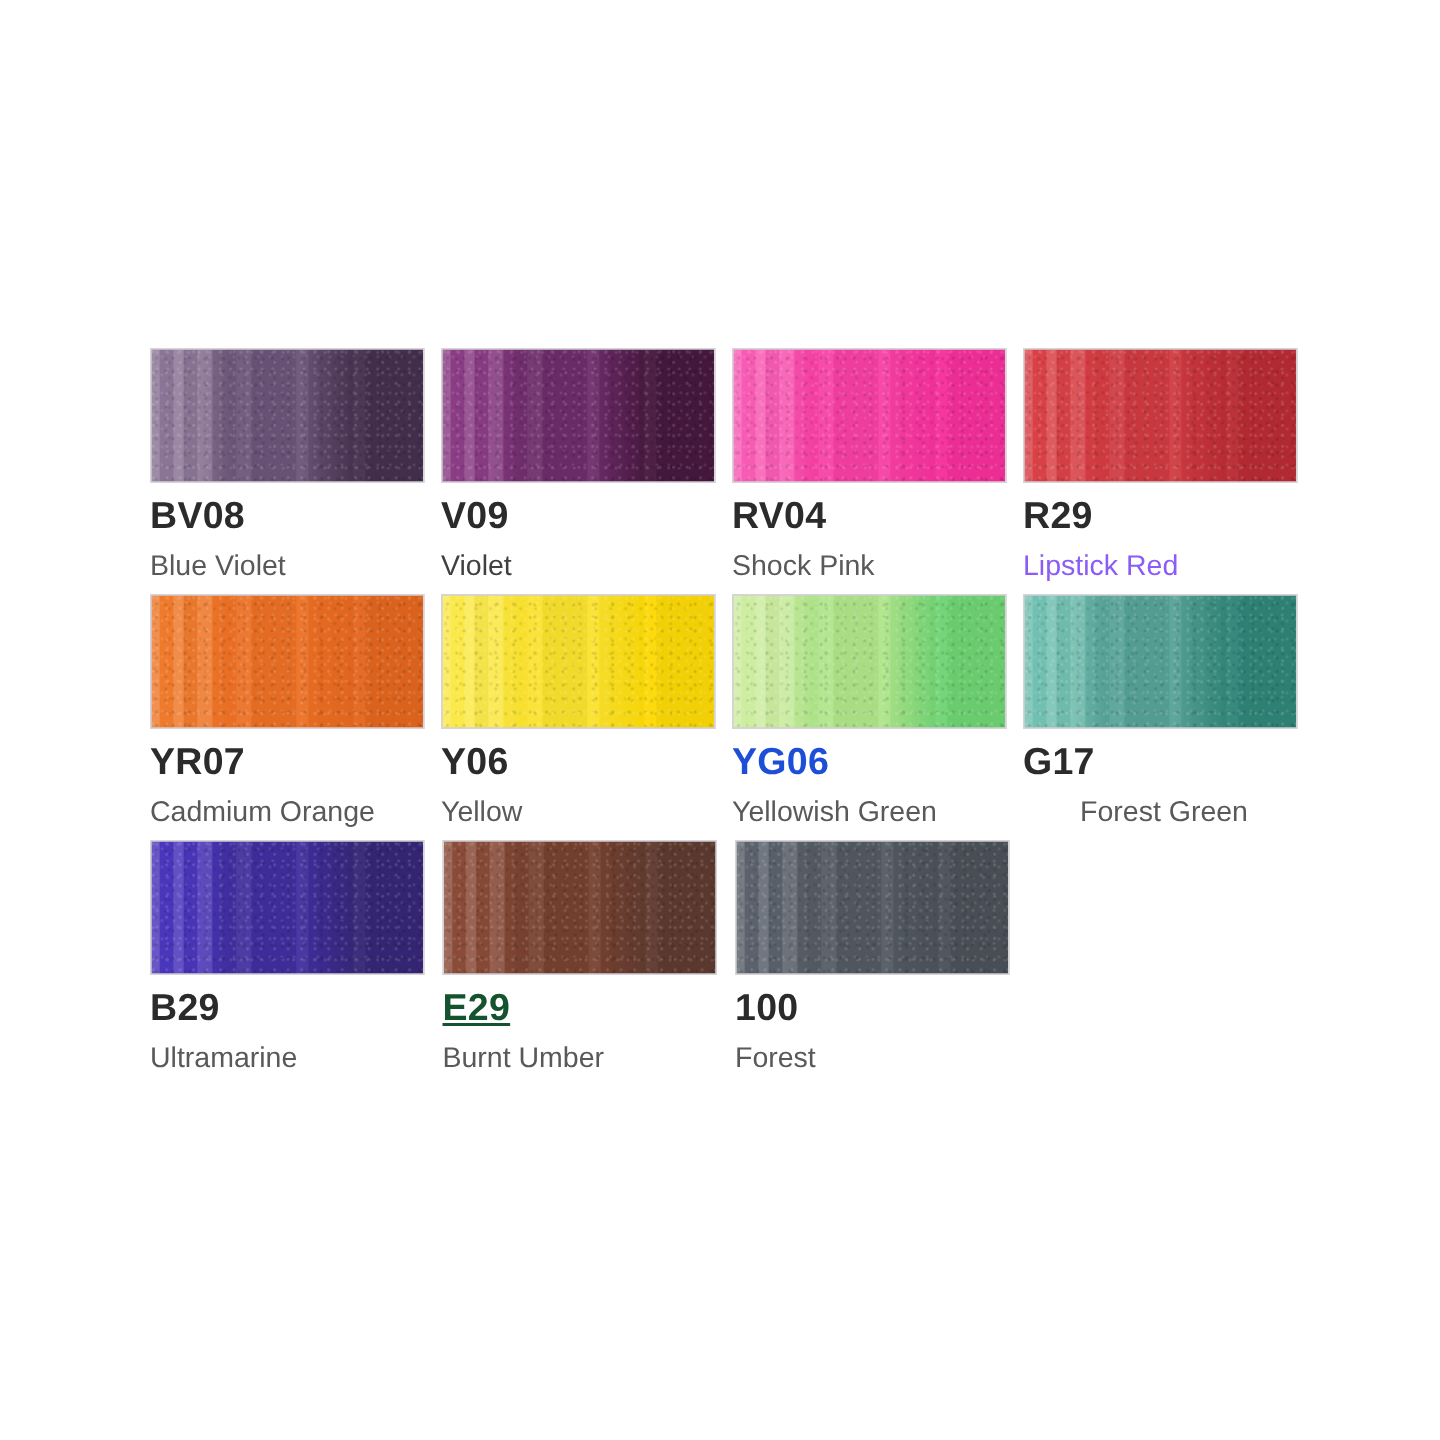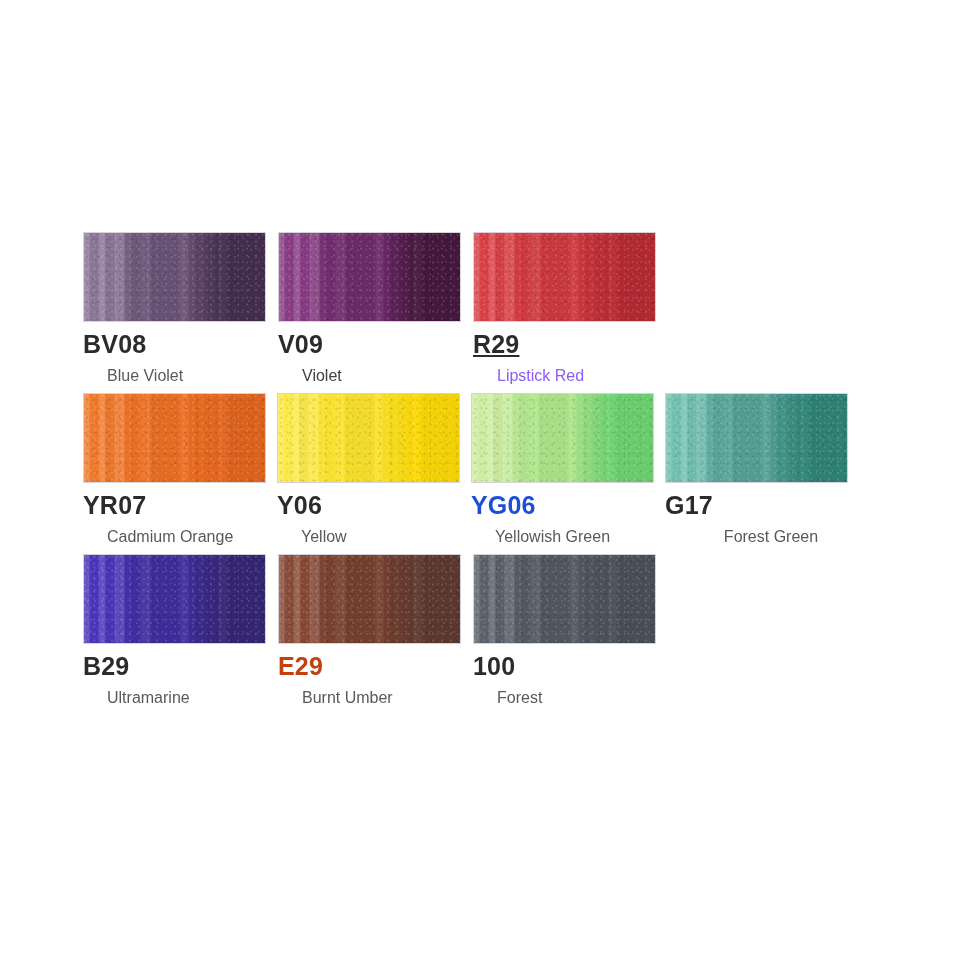--- a/index.html
+++ b/index.html
@@ -19,21 +19,21 @@
     position: absolute;
     left: 0;
     top: 0;
     width: 960px;
     height: 960px;
     background: #ffffff;
   }
 
   .grid {
     position: absolute;
-    left: 83px;
+    left: 100px;
     top: 232px;
     width: 770px;
   }
 
   .row {
     display: flex;
     margin-bottom: 9px;
   }
 
   .cell {
@@ -100,26 +100,25 @@
     font-size: 25px;
     font-weight: bold;
     color: #2b2b2b;
     letter-spacing: 0.2px;
     line-height: 1;
     white-space: nowrap;
   }
 
   .cname {
     margin-top: 11px;
-    font-size: 16px;
+    font-size: 19px;
     font-weight: normal;
     color: #595959;
     line-height: 1;
     white-space: nowrap;
-    margin-left: 24px;
   }
 </style>
 </head>
 <body style="background: rgb(255, 255, 255);">
 
 <div id="swatch-sheet">
   <div class="grid">
 
     <div class="row">
       <div class="cell">
@@ -135,25 +134,34 @@
         <div class="swatch" style="border-color: rgb(216, 211, 218);">
           <div class="fill" style="background: linear-gradient(to right, rgb(138, 61, 133) 0%, rgb(138, 61, 133) 16%, rgb(110, 44, 107) 30%, rgb(110, 44, 107) 55%, rgb(71, 24, 63) 76%, rgb(71, 24, 63) 100%);"></div>
           <div class="streaks"></div>
           <div class="grain"></div>
         </div>
         <div class="code" style="color: rgb(43, 43, 43);">V09</div>
         <div class="cname" style="color: #404040;">Violet</div>
       </div>
       <div class="cell">
         <div class="swatch" style="border-color: rgb(216, 211, 218);">
+          <div class="fill" style="background: linear-gradient(to right, rgb(248, 91, 180) 0%, rgb(248, 91, 180) 16%, rgb(247, 63, 164) 30%, rgb(247, 63, 164) 55%, rgb(245, 47, 155) 76%, rgb(245, 47, 155) 100%);"></div>
+          <div class="streaks"></div>
+          <div class="grain"></div>
+        </div>
+        <div class="code" style="color: rgb(43, 43, 43);">RV04</div>
+        <div class="cname" style="color: rgb(89, 89, 89);">Shock Pink</div>
+      </div>
+      <div class="cell">
+        <div class="swatch" style="border-color: rgb(216, 211, 218);">
           <div class="fill" style="background: linear-gradient(to right, rgb(217, 65, 70) 0%, rgb(217, 65, 70) 16%, rgb(207, 58, 64) 30%, rgb(207, 58, 64) 55%, rgb(185, 43, 51) 76%, rgb(185, 43, 51) 100%);"></div>
           <div class="streaks"></div>
           <div class="grain"></div>
         </div>
-        <div class="code" style="color: rgb(43, 43, 43); text-decoration: underline;">R29</div>
+        <div class="code" style="color: rgb(43, 43, 43);">R29</div>
         <div class="cname" style="color: #8b5cf6;">Lipstick Red</div>
       </div>
     </div>
 
     <div class="row">
       <div class="cell">
         <div class="swatch" style="border-color: rgb(216, 211, 218);">
           <div class="fill" style="background: linear-gradient(to right, rgb(239, 122, 44) 0%, rgb(239, 122, 44) 16%, rgb(236, 111, 35) 30%, rgb(236, 111, 35) 55%, rgb(228, 102, 30) 76%, rgb(228, 102, 30) 100%);"></div>
           <div class="streaks"></div>
           <div class="grain"></div>
@@ -199,21 +207,21 @@
         </div>
         <div class="code" style="color: rgb(43, 43, 43);">B29</div>
         <div class="cname" style="color: rgb(89, 89, 89);">Ultramarine</div>
       </div>
       <div class="cell">
         <div class="swatch" style="border-color: rgb(216, 211, 218);">
           <div class="fill" style="background: linear-gradient(to right, rgb(138, 75, 56) 0%, rgb(138, 75, 56) 16%, rgb(119, 65, 47) 30%, rgb(119, 65, 47) 55%, rgb(95, 58, 47) 76%, rgb(95, 58, 47) 100%);"></div>
           <div class="streaks"></div>
           <div class="grain"></div>
         </div>
-        <div class="code" style="color: #c2410c;">E29</div>
+        <div class="code" style="color: #14532d; text-decoration: underline;">E29</div>
         <div class="cname" style="color: rgb(89, 89, 89);">Burnt Umber</div>
       </div>
       <div class="cell">
         <div class="swatch" style="border-color: rgb(216, 211, 218);">
           <div class="fill" style="background: linear-gradient(to right, rgb(91, 98, 108) 0%, rgb(91, 98, 108) 16%, rgb(83, 89, 98) 30%, rgb(83, 89, 98) 55%, rgb(75, 81, 89) 76%, rgb(75, 81, 89) 100%);"></div>
           <div class="streaks"></div>
           <div class="grain"></div>
         </div>
         <div class="code" style="color: rgb(43, 43, 43);">100</div>
         <div class="cname" style="color: rgb(89, 89, 89);">Forest</div>

